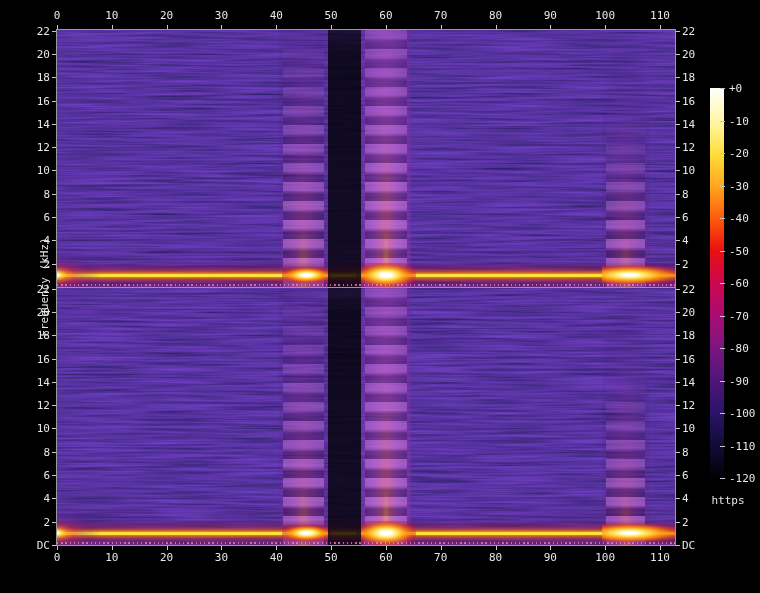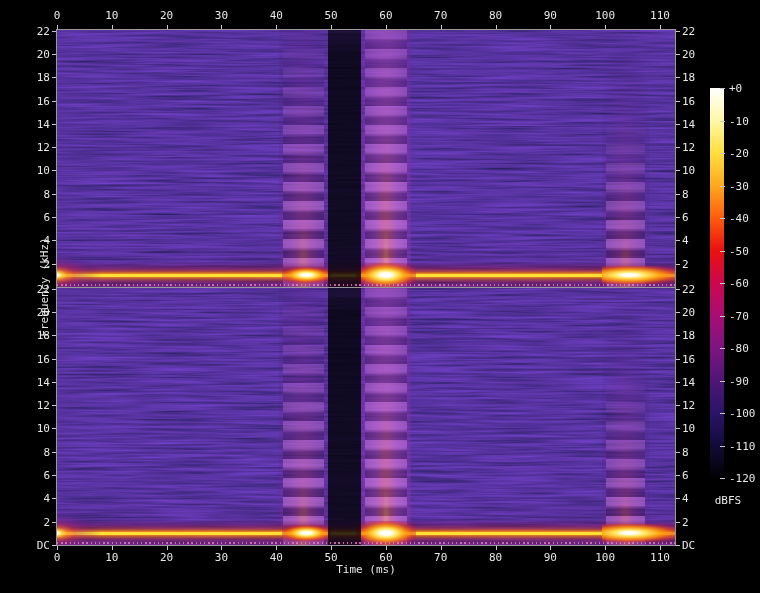--- a/index.html
+++ b/index.html
@@ -267,21 +267,20 @@
       <div class="lbl" style="left: 682px; top: 492px; width: 30px;">4</div>
       <div class="tick" style="left: 52px; top: 522px; width: 4px; height: 1px;"></div>
       <div class="lbl rgt" style="left: 20px; top: 516px; width: 30px;">2</div>
       <div class="tick" style="left: 676px; top: 522px; width: 4px; height: 1px;"></div>
       <div class="lbl" style="left: 682px; top: 516px; width: 30px;">2</div>
       <div class="tick" style="left: 52px; top: 545px; width: 4px; height: 1px;"></div>
       <div class="lbl rgt" style="left: 20px; top: 539px; width: 30px;">DC</div>
       <div class="tick" style="left: 676px; top: 545px; width: 4px; height: 1px;"></div>
       <div class="lbl" style="left: 682px; top: 539px; width: 30px;">DC</div>
     </div>
-  <div id="xlab" class="lbl ctr">Time (ms)</div>
   <div id="cbStrip" style="background: linear-gradient(rgb(255, 255, 255), rgb(255, 247, 168), rgb(255, 223, 62), rgb(255, 168, 30), rgb(253, 92, 13), rgb(234, 16, 16), rgb(204, 7, 79), rgb(168, 13, 115), rgb(124, 21, 128), rgb(79, 22, 119), rgb(42, 20, 104), rgb(18, 11, 56), rgb(1, 1, 3));"></div>
   <div id="cbTicks">
       <div class="tick" style="left: 720px; top: 88px; width: 5px; height: 1px;"></div>
       <div class="lbl" style="left: 729px; top: 82px; width: 40px;">+0</div>
       <div class="tick" style="left: 720px; top: 121px; width: 5px; height: 1px;"></div>
       <div class="lbl" style="left: 729px; top: 115px; width: 40px;">-10</div>
       <div class="tick" style="left: 720px; top: 153px; width: 5px; height: 1px;"></div>
       <div class="lbl" style="left: 729px; top: 147px; width: 40px;">-20</div>
       <div class="tick" style="left: 720px; top: 186px; width: 5px; height: 1px;"></div>
       <div class="lbl" style="left: 729px; top: 180px; width: 40px;">-30</div>
@@ -297,14 +296,14 @@
       <div class="lbl" style="left: 729px; top: 342px; width: 40px;">-80</div>
       <div class="tick" style="left: 720px; top: 381px; width: 5px; height: 1px;"></div>
       <div class="lbl" style="left: 729px; top: 375px; width: 40px;">-90</div>
       <div class="tick" style="left: 720px; top: 413px; width: 5px; height: 1px;"></div>
       <div class="lbl" style="left: 729px; top: 407px; width: 40px;">-100</div>
       <div class="tick" style="left: 720px; top: 446px; width: 5px; height: 1px;"></div>
       <div class="lbl" style="left: 729px; top: 440px; width: 40px;">-110</div>
       <div class="tick" style="left: 720px; top: 478px; width: 5px; height: 1px;"></div>
       <div class="lbl" style="left: 729px; top: 472px; width: 40px;">-120</div>
     </div>
-  <div id="cbUnit" class="lbl ctr">dBFS</div>
+  <div id="cbUnit" class="lbl ctr">https</div>
 </div>
 
 </body></html>

